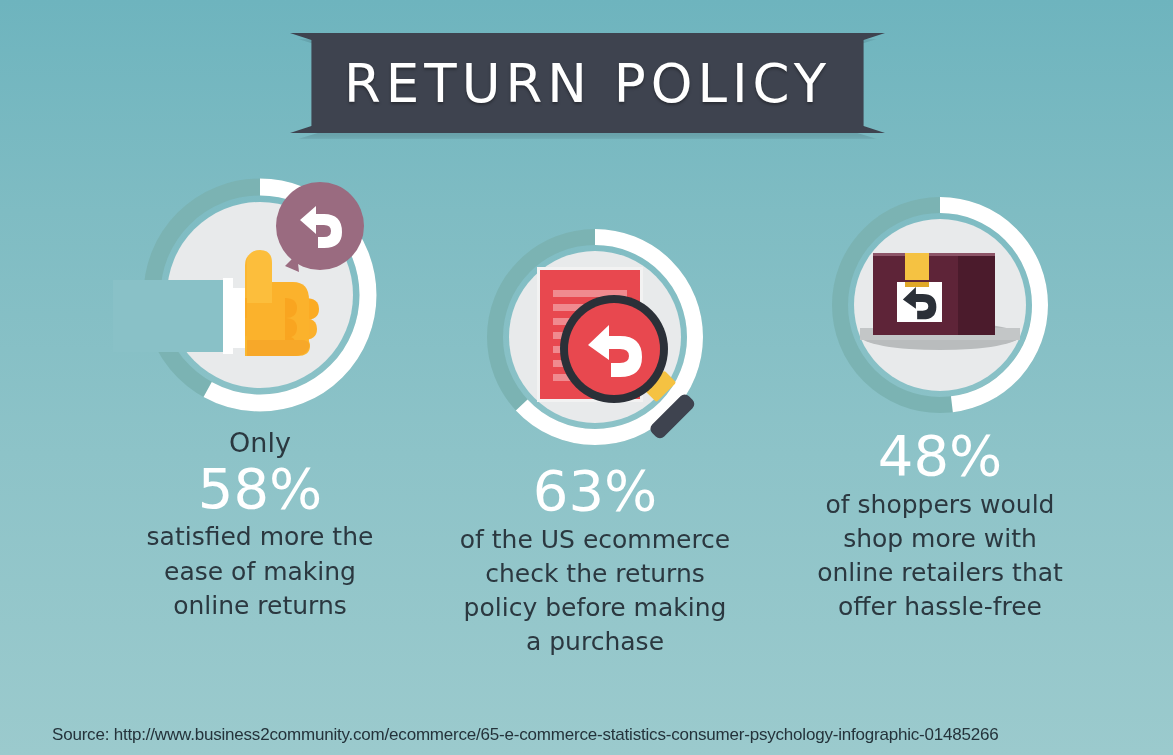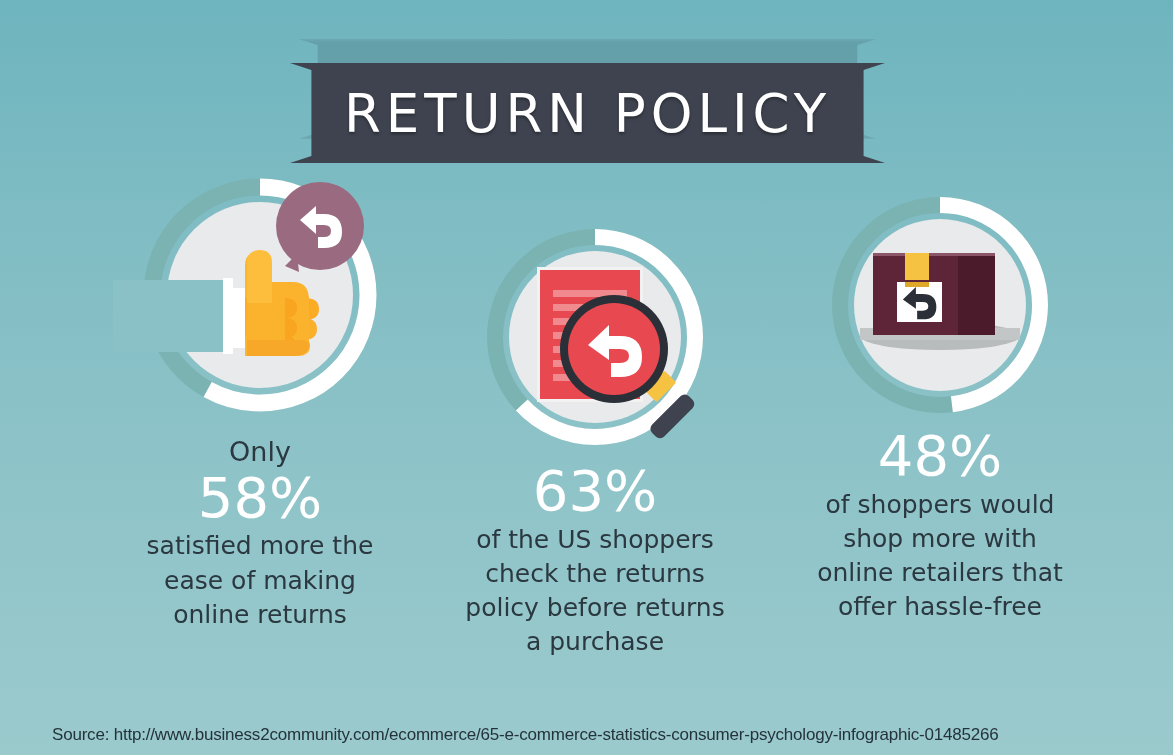--- a/index.html
+++ b/index.html
@@ -43,21 +43,20 @@
     position: absolute;
     left: 0;
     top: 0;
     width: 595px;
     height: 100px;
     background: #3e434f;
     clip-path: polygon(0% 0%, 3.6% 7%, 3.6% 93%, 0% 100%, 100% 100%, 96.4% 93%, 96.4% 7%, 100% 0%);
     display: flex;
     align-items: center;
     justify-content: center;
-    margin-top: 30px;
   }
   .banner-title {
     color: #ffffff;
     font-size: 53px;
     letter-spacing: 5px;
     font-weight: 400;
     font-family: "DejaVu Sans", sans-serif;
     text-shadow: 0 2px 3px rgba(0,0,0,0.35);
     white-space: nowrap;
   }
@@ -128,21 +127,21 @@
     display: block;
     color: #ffffff;
     font-size: 56px;
     line-height: 1.12;
     font-weight: 400;
     letter-spacing: 0px;
     font-family: "DejaVu Sans", sans-serif;
   }
   .body-line { display: block; }
 
-  .stat-1 .caption { margin-top: 17px; }
+  .stat-1 .caption { margin-top: 8px; }
   .stat-2 .caption { margin-top: 8px; }
   .stat-3 .caption { margin-top: 5px; }
 
   
   .source {
     position: absolute;
     left: 52px;
     bottom: 10px;
     color: #24333b;
     font-size: 17px;
@@ -244,23 +243,23 @@
           <circle cx="134" cy="127" r="46" fill="#e8484f"></circle>
           <g transform="translate(134,127)">
             <path d="M-26 -4 L-5 -24 L-5 -13 L6 -13 Q28 -13 28 8 Q28 28 6 28 L-3 28 L-3 14 L6 14 Q15 14 15 7 Q15 0 6 0 L-5 0 L-5 11 Z" fill="#ffffff"></path>
           </g>
         </g>
       </svg>
     </div>
 
     <div class="caption">
       <span class="pct">63%</span>
-      <span class="body-line">of the US shoppers</span>
+      <span class="body-line">of the US ecommerce</span>
       <span class="body-line">check the returns</span>
-      <span class="body-line">policy before returns</span>
+      <span class="body-line">policy before making</span>
       <span class="body-line">a purchase</span>
     </div>
   </div>
 
   <div class="stat stat-3">
     <div class="donut-wrap donut-3">
       <svg class="donut-svg" width="230" height="230" viewBox="0 0 230 230">
         <circle cx="115" cy="115" r="100" fill="none" stroke="#7bb3b3" stroke-width="16"></circle>
         <circle cx="115" cy="115" r="100" fill="none" stroke="#ffffff" stroke-width="16" stroke-dasharray="301.6 326.8" stroke-dashoffset="0" transform="rotate(-90 115 115)"></circle>
         <circle cx="115" cy="115" r="86" fill="#e8eaeb"></circle>

